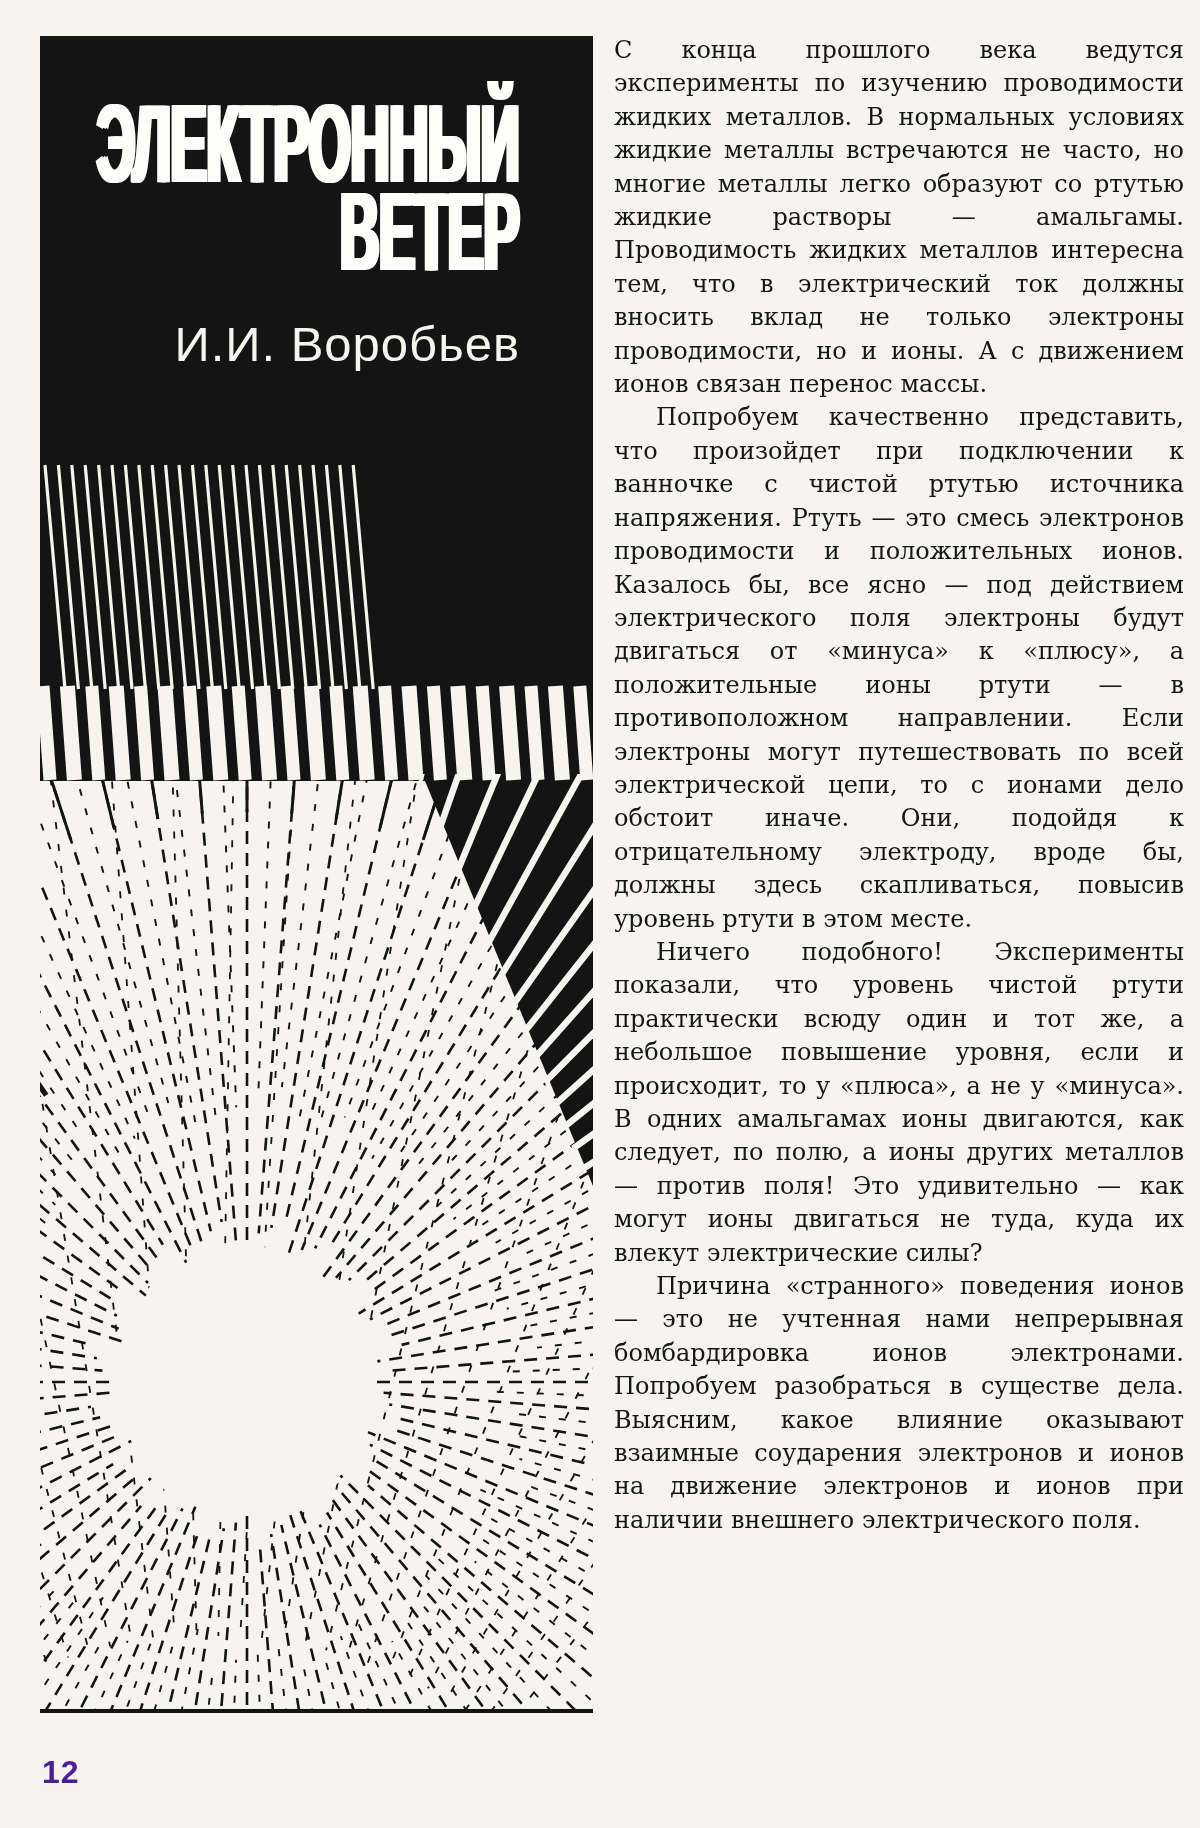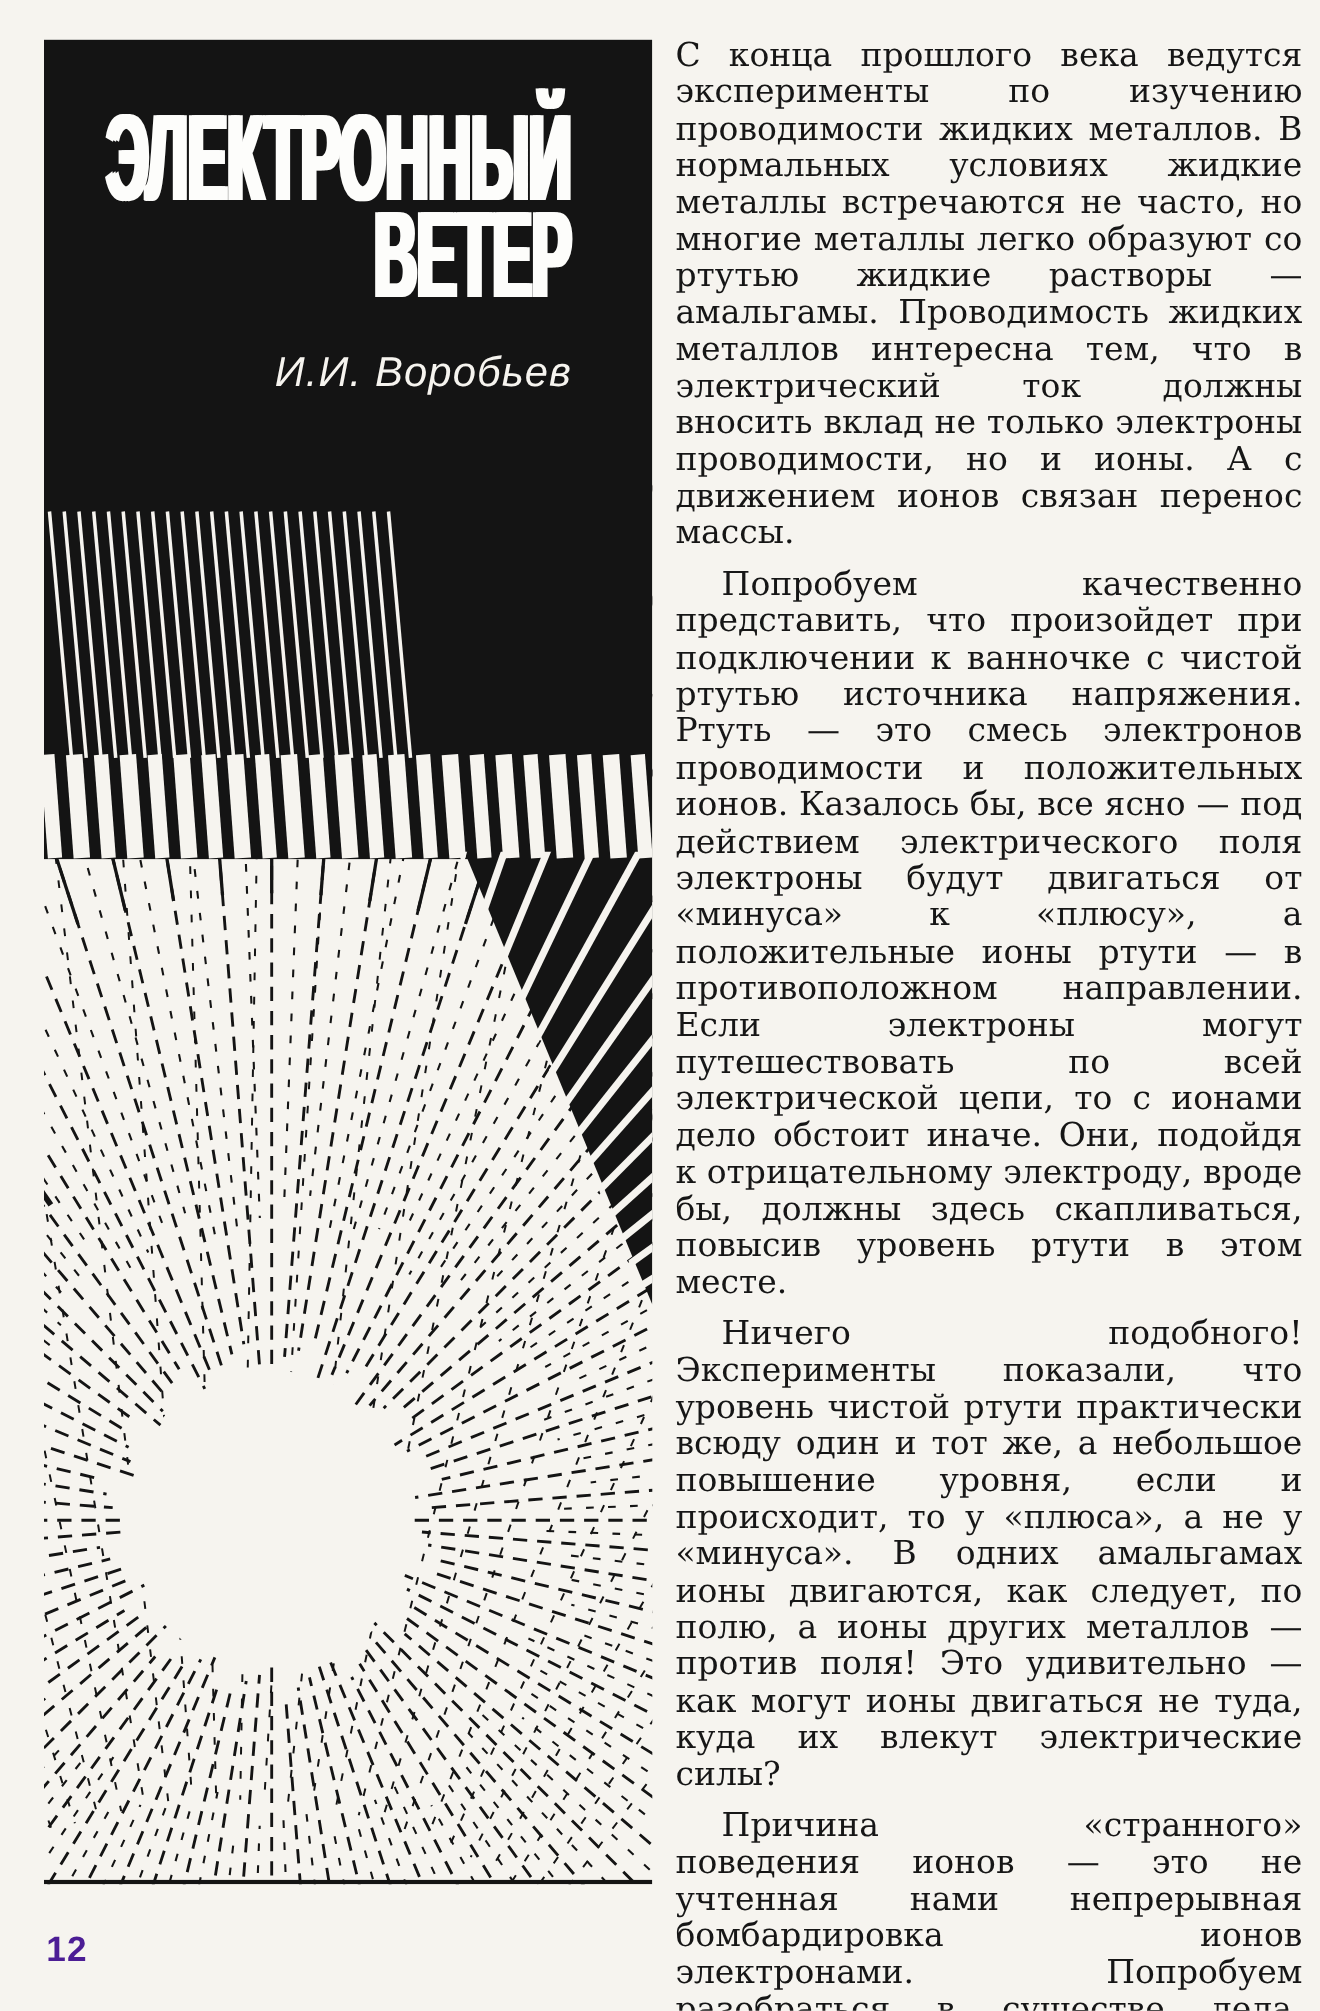--- a/index.html
+++ b/index.html
@@ -15,32 +15,32 @@
     color:#fdfdfb;font-family:"Liberation Sans",sans-serif;font-weight:700;
     font-size:112px;line-height:88px;
   }
   .tl{
     display:block;white-space:nowrap;
     transform:scaleX(0.48);transform-origin:100% 50%;
     text-shadow:0.05em 0 currentColor,-0.05em 0 currentColor;
   }
   .author{
     position:absolute;top:284px;right:73px;white-space:nowrap;
-    color:#f6f4ef;font-style:italic;font-weight:400;
-    font-family:"Liberation Sans",sans-serif;font-size:38px;line-height:1;
+    color:#f6f4ef;font-weight:400;
+    font-family:"Liberation Sans",sans-serif;font-size:49px;line-height:1;
     letter-spacing:1px;
   }
   .column{position:absolute;left:614px;top:34px;width:570px;}
   .column p{
     margin:0;padding:0;
     font-family:"DejaVu Serif","Liberation Serif",serif;
-    font-size:30px;line-height:33.4px;
+    font-size:24px;line-height:33.4px;
     text-align:justify;color:#161616;
   }
-  .column p.ind{text-indent:42px;margin-top:13px;}
+  .column p.ind{text-indent:42px;}
   .pagenum{
     position:absolute;left:42px;top:1754px;
     font-family:"Liberation Sans",sans-serif;font-weight:700;
     font-size:32px;color:#4c1d95;letter-spacing:1px;
   }
 </style>
 </head>
 <body>
 
 <div class="panel">

